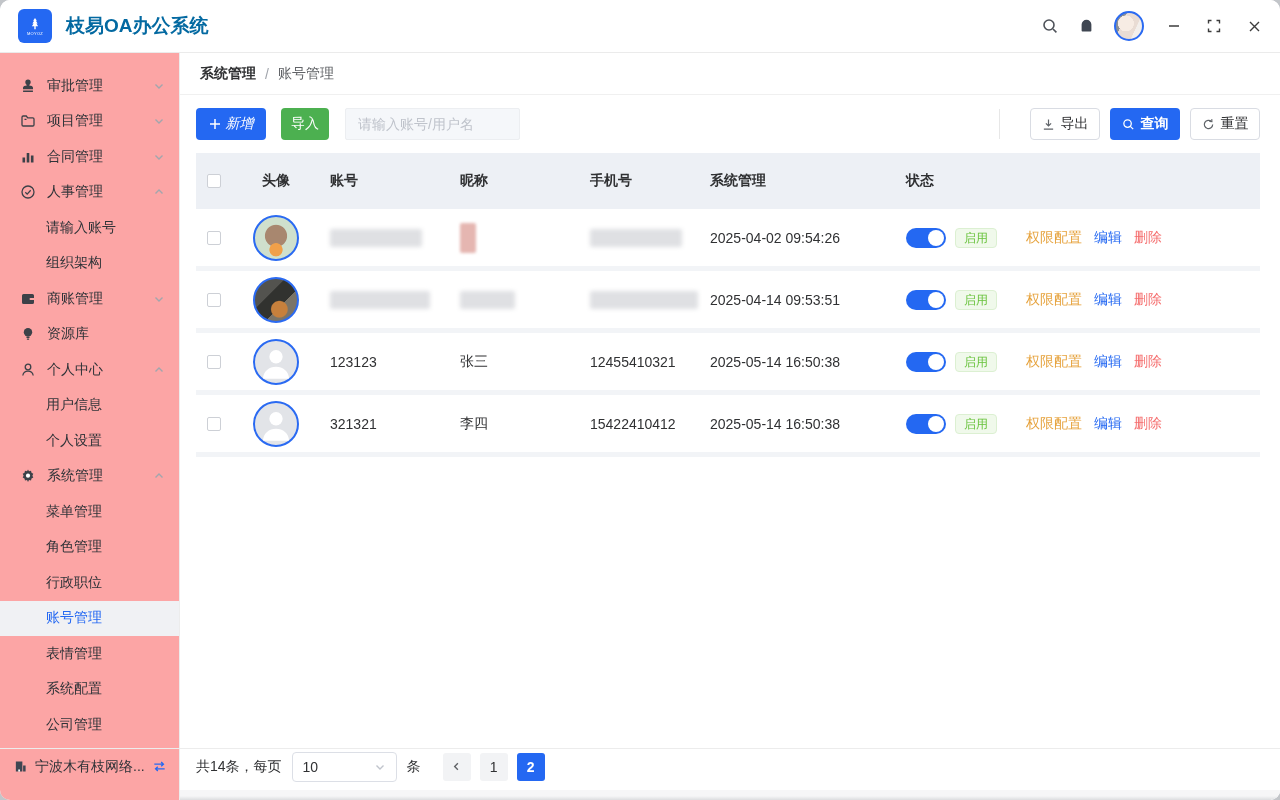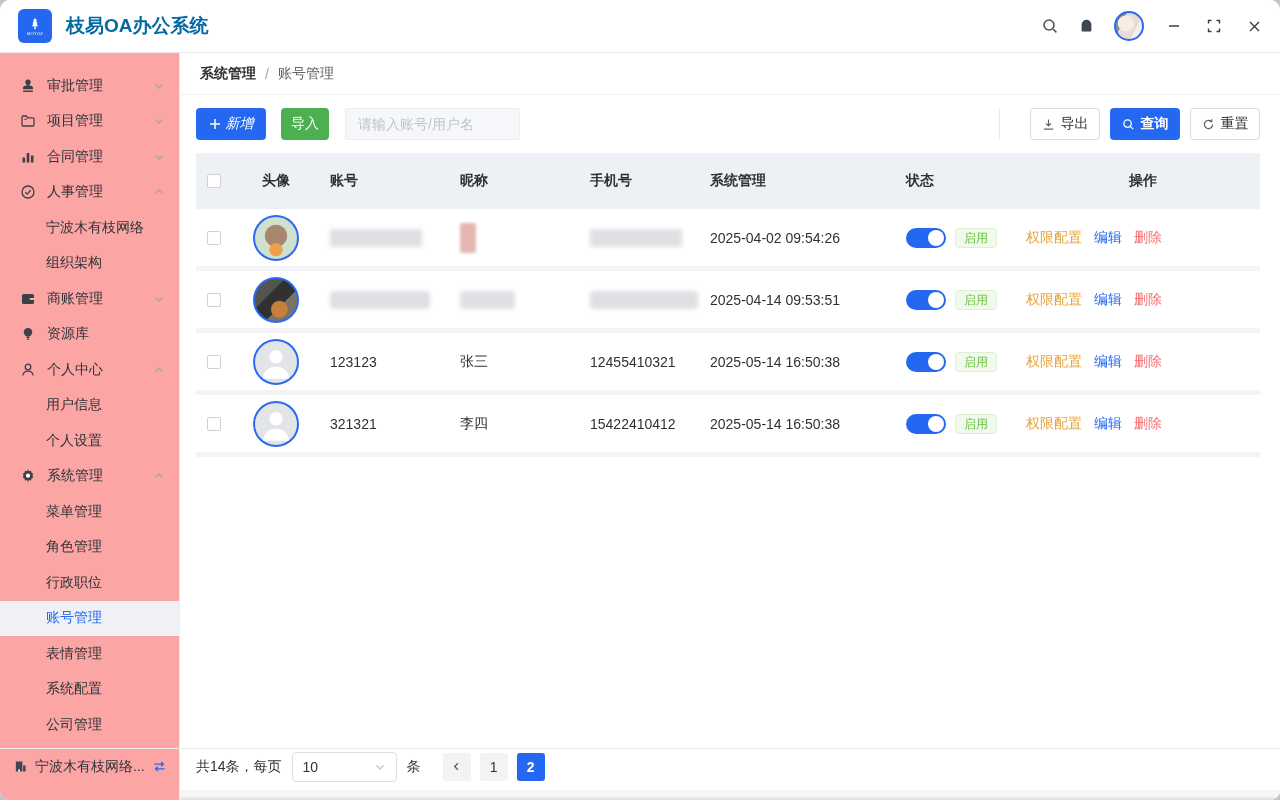--- a/index.html
+++ b/index.html
@@ -277,21 +277,21 @@
         </span>
         <span>人事管理</span>
         <span class="chev">
           <svg width="12" height="12" viewBox="0 0 12 12" fill="none" stroke="currentColor" stroke-width="1.4">
               <path d="M2.5 7.5L6 4l3.5 3.5"></path>
             </svg>
         </span>
       </div>
 
       <div class="mi child">
-        <span>宁波木有枝网络</span>
+        <span>请输入账号</span>
       </div>
       <div class="mi child">
         <span>组织架构</span>
       </div>
 
       <div class="mi">
         <span class="ic">
           <svg width="16" height="16" viewBox="0 0 16 16" fill="currentColor">
               <path d="M2 4.6A1.6 1.6 0 0 1 3.6 3h8.8A1.6 1.6 0 0 1 14 4.6v6.8A1.6 1.6 0 0 1 12.4 13H3.6A1.6 1.6 0 0 1 2 11.4zM10.5 7a1 1 0 1 0 0 2h3.5V7z"></path>
             </svg>
@@ -440,21 +440,20 @@
       <div class="tgrid thead">
         <div class="cell-center">
             <span class="cb"></span>
           </div>
         <div class="cell-center">头像</div>
         <div class="cell">账号</div>
         <div class="cell">昵称</div>
         <div class="cell">手机号</div>
         <div class="cell">系统管理</div>
         <div class="cell">状态</div>
-        <div class="cell-center">操作</div>
       </div>
 
       <div class="tgrid trow">
         <div class="cell-center">
             <span class="cb"></span>
           </div>
         <div class="cell-center">
             <div class="avatar av-bear"></div>
           </div>
         <div class="cell">

